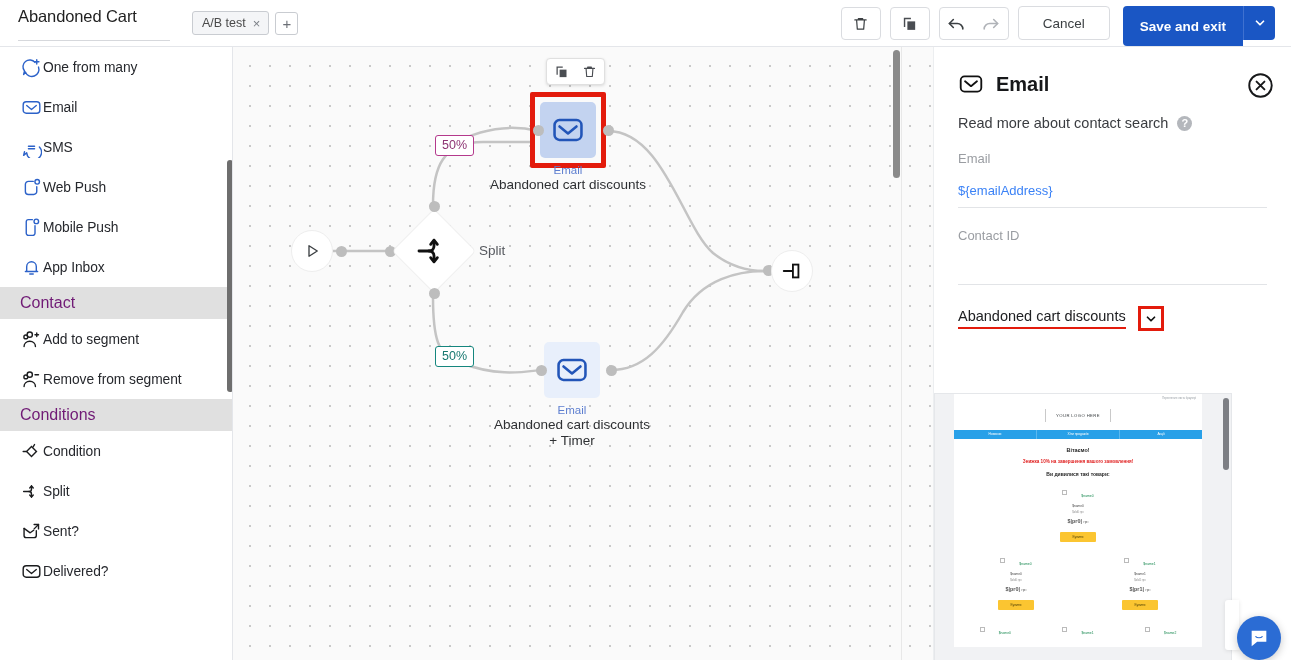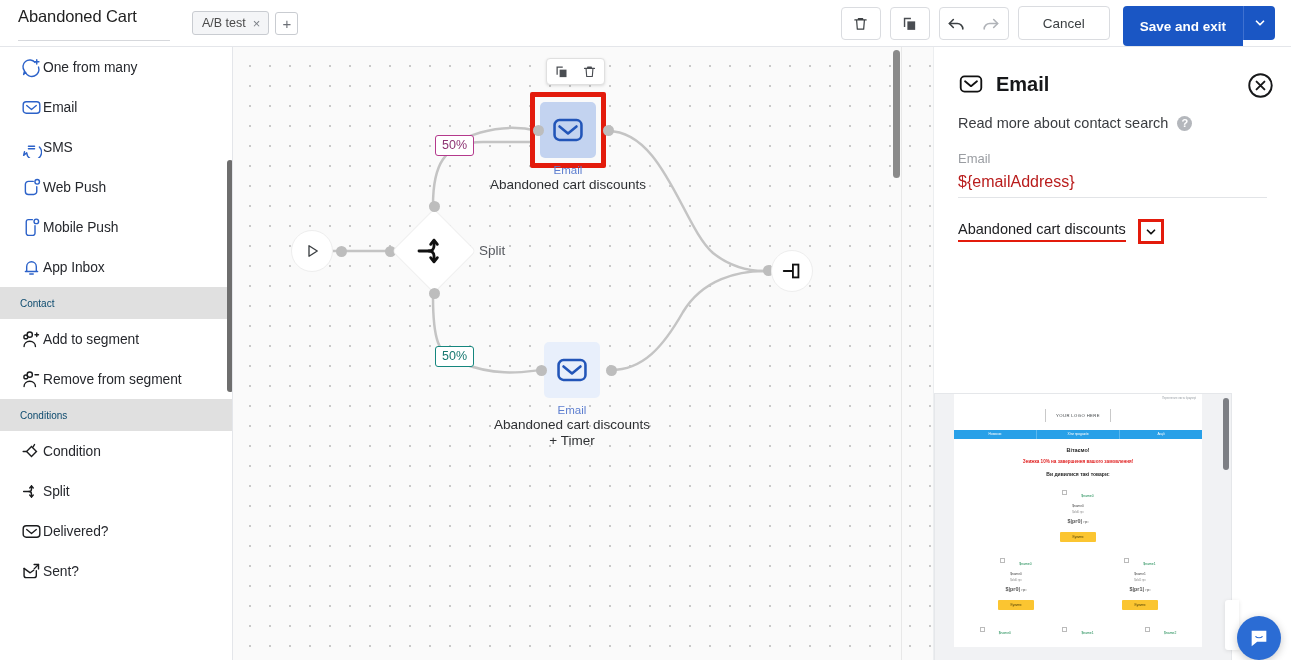--- a/index.html
+++ b/index.html
@@ -76,21 +76,21 @@
     background: #fff; border-right: 1px solid #e4e6ea; overflow: hidden;
   }
   .side-item {
     display: flex; align-items: center; height: 40px; padding-left: 20px; gap: 1px;
     cursor: pointer;
   }
   .side-item .lbl { font-size: 13.8px; color: #26282d; letter-spacing: -0.05px; }
   .side-ico { width: 22px; height: 22px; display:flex; align-items:center; justify-content:center; flex: 0 0 22px; }
   .side-group {
     height: 32px; background: #e0e0e0; display: flex; align-items: center;
-    padding-left: 20px; font-size: 10px; color: #0c4a6e;
+    padding-left: 20px; font-size: 16px; color: #701a75;
   }
   .sb-track {
     position: absolute; left: 227px; top: 113px; width: 6px; height: 232px;
     background: #6e6e6e; border-radius: 3px;
   }
 
   
   .canvas {
     position: absolute; left: 233px; top: 47px; width: 700px; height: 613px;
     background-color: #fafafa;
@@ -155,21 +155,21 @@
     display: flex; align-items: center; gap: 9px;
     margin-top: 18px; font-size: 14.5px; color: #3a3c40;
   }
   .help-dot {
     width: 15px; height: 15px; border-radius: 50%; background: #b4b7bc;
     color: #fff; font-size: 11px; font-weight: 700;
     display: flex; align-items: center; justify-content: center; line-height: 1;
   }
   .fld { margin-top: 20px; border-bottom: 1px solid #e2e4e7; padding-bottom: 6px; }
   .fld-lbl { font-size: 13px; color: #9a9da2; }
-  .fld-val { font-size: 16px; color: #b91c1c; margin-top: 7px; min-height: 18px; }
+  .fld-val { font-size: 13px; color: #3b82f6; margin-top: 17px; min-height: 18px; }
   .msg-row { display: flex; align-items: center; gap: 12px; margin-top: 6px; }
   .msg-val {
     font-size: 14.5px; color: #202124; border-bottom: 2px solid #e31b0c; padding-bottom: 3px;
   }
   .msg-caret-box {
     width: 26px; height: 25px; border: 3px solid #e31b0c;
     display: flex; align-items: center; justify-content: center; background: #fff;
   }
   .preview {
     position: absolute; left: 0; top: 346px; width: 298px; height: 268px;
@@ -383,36 +383,36 @@
               <path d="M9 12c2 0 3 1.5 3 3v3" stroke-linecap="round"></path>
               <path d="M12 5.5l-2 2.5M12 5.5l2 2.5" stroke-linecap="round"></path>
               <path d="M12 18.5l-2-2.5M12 18.5l2-2.5" stroke-linecap="round"></path>
             </svg>
           </span>
           <span class="lbl">Split</span>
         </div>
         <div class="side-item">
           <span class="side-ico">
             <svg width="21" height="21" viewBox="0 0 24 24" fill="none" stroke="#1b1c1e" stroke-width="1.6">
-              <rect x="2.5" y="5.5" width="19" height="13" rx="3.5"></rect>
-              <path d="M6.5 9.8l5.5 4.4 5.5-4.4" stroke-linecap="round" stroke-linejoin="round"></path>
-            </svg>
-          </span>
-          <span class="lbl">Delivered?</span>
-        </div>
-        <div class="side-item">
-          <span class="side-ico">
-            <svg width="21" height="21" viewBox="0 0 24 24" fill="none" stroke="#1b1c1e" stroke-width="1.6">
               <path d="M3.5 8.5v8A2.5 2.5 0 006 19h9a2.5 2.5 0 002.5-2.5V11" stroke-linecap="round"></path>
               <path d="M3.5 8.5l7 5 4-3" stroke-linecap="round" stroke-linejoin="round"></path>
               <path d="M15 4h5v5" stroke-linecap="round" stroke-linejoin="round"></path>
               <path d="M20 4l-5 5" stroke-linecap="round"></path>
             </svg>
           </span>
           <span class="lbl">Sent?</span>
+        </div>
+        <div class="side-item">
+          <span class="side-ico">
+            <svg width="21" height="21" viewBox="0 0 24 24" fill="none" stroke="#1b1c1e" stroke-width="1.6">
+              <rect x="2.5" y="5.5" width="19" height="13" rx="3.5"></rect>
+              <path d="M6.5 9.8l5.5 4.4 5.5-4.4" stroke-linecap="round" stroke-linejoin="round"></path>
+            </svg>
+          </span>
+          <span class="lbl">Delivered?</span>
         </div>
       </div>
     <div class="sb-track"></div>
   </div>
 
   <div class="canvas">
 
     <svg width="700" height="613" style="position:absolute;left:0;top:0;">
 
       <path d="M96 204 L200 204" stroke="#c4c4c4" stroke-width="2.5" fill="none"></path>
@@ -520,20 +520,24 @@
       <div class="rp-readmore">
         <span>Read more about contact search</span>
         <span class="help-dot">?</span>
       </div>
 
       <div class="fld">
         <div class="fld-lbl">Email</div>
         <div class="fld-val">${emailAddress}</div>
       </div>
 
+      <div class="fld">
+        <div class="fld-lbl">Contact ID</div>
+        <div class="fld-val"></div>
+      </div>
 
       <div style="margin-top:21px;">
         <div class="msg-row">
           <div class="msg-val">Abandoned cart discounts</div>
           <div class="msg-caret-box">
             <svg width="14" height="14" viewBox="0 0 24 24" fill="none" stroke="#111" stroke-width="3">
               <path d="M6 9l6 6 6-6" stroke-linecap="round" stroke-linejoin="round"></path>
             </svg>
           </div>
         </div>

